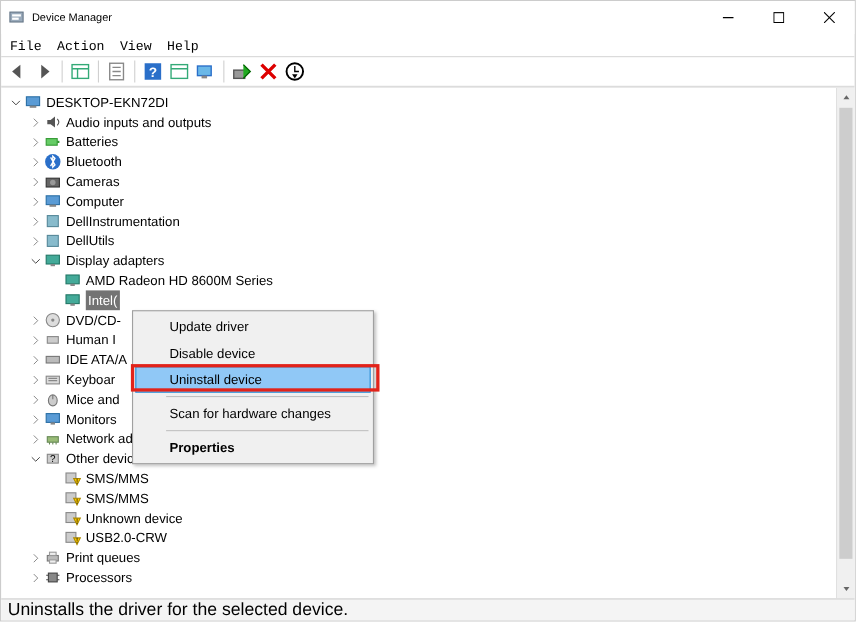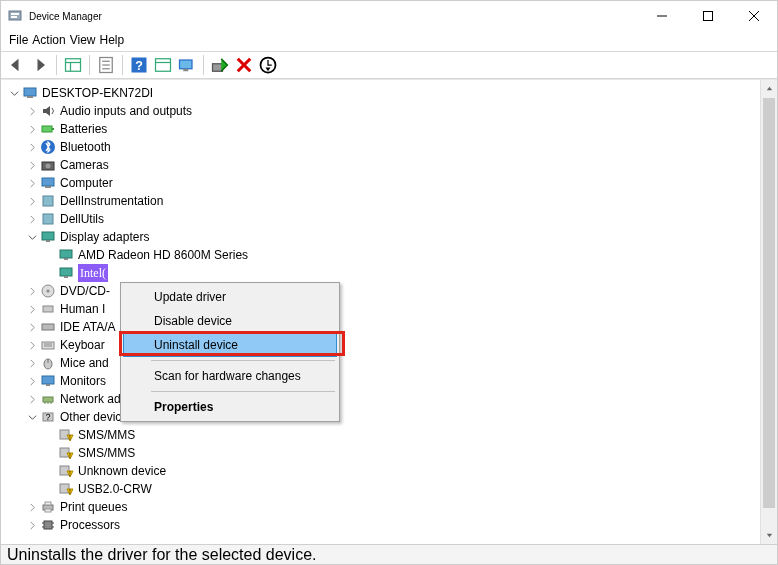--- a/index.html
+++ b/index.html
@@ -22,25 +22,26 @@
     padding: 0 0 0 6px;
     background: #fff;
   }
   .titlebar .app-icon { width: 16px; height: 16px; margin-right: 6px; display:flex; align-items:center; justify-content:center;}
   .titlebar .title { flex: 0 0 auto; font-size: 10px; }
   .titlebar .spacer { flex: 1; }
   .win-btn { width: 46px; height: 30px; display:flex; align-items:center; justify-content:center; }
   .win-btn svg { width: 10px; height: 10px; }
   .menubar {
     display: flex;
-    gap: 4px;
+    gap: 14px;
     padding: 2px 8px;
     font-size: 12px;
     height: 20px;
-    align-items: flex-start;
+    align-items: flex-end;
+    font-family: Liberation Mono, monospace;
   }
   .menubar span { cursor: default; }
   .toolbar {
     display: flex;
     align-items: center;
     padding: 2px 4px;
     border-top: 1px solid #d8d8d8;
     border-bottom: 1px solid #d8d8d8;
     height: 28px;
     gap: 2px;
@@ -77,24 +78,23 @@
   .icon {
     width: 16px; height: 16px; margin-right: 4px;
     display:flex; align-items:center; justify-content:center;
     flex-shrink:0;
   }
   .node .label { }
   .indent0 { padding-left: 2px; }
   .indent1 { padding-left: 20px; }
   .indent2 { padding-left: 38px; }
   .selected {
-    background: #8b5cf6;
+    background: #737373;
     color: #fff;
     padding: 0 2px;
-    font-family: Liberation Serif, serif;
   }
   .scrollbar {
     position: absolute;
     right: 0; top: 0; bottom: 0;
     width: 17px;
     background: #f0f0f0;
     border-left: 1px solid #e0e0e0;
   }
   .sb-btn {
     height: 17px; width: 100%;

